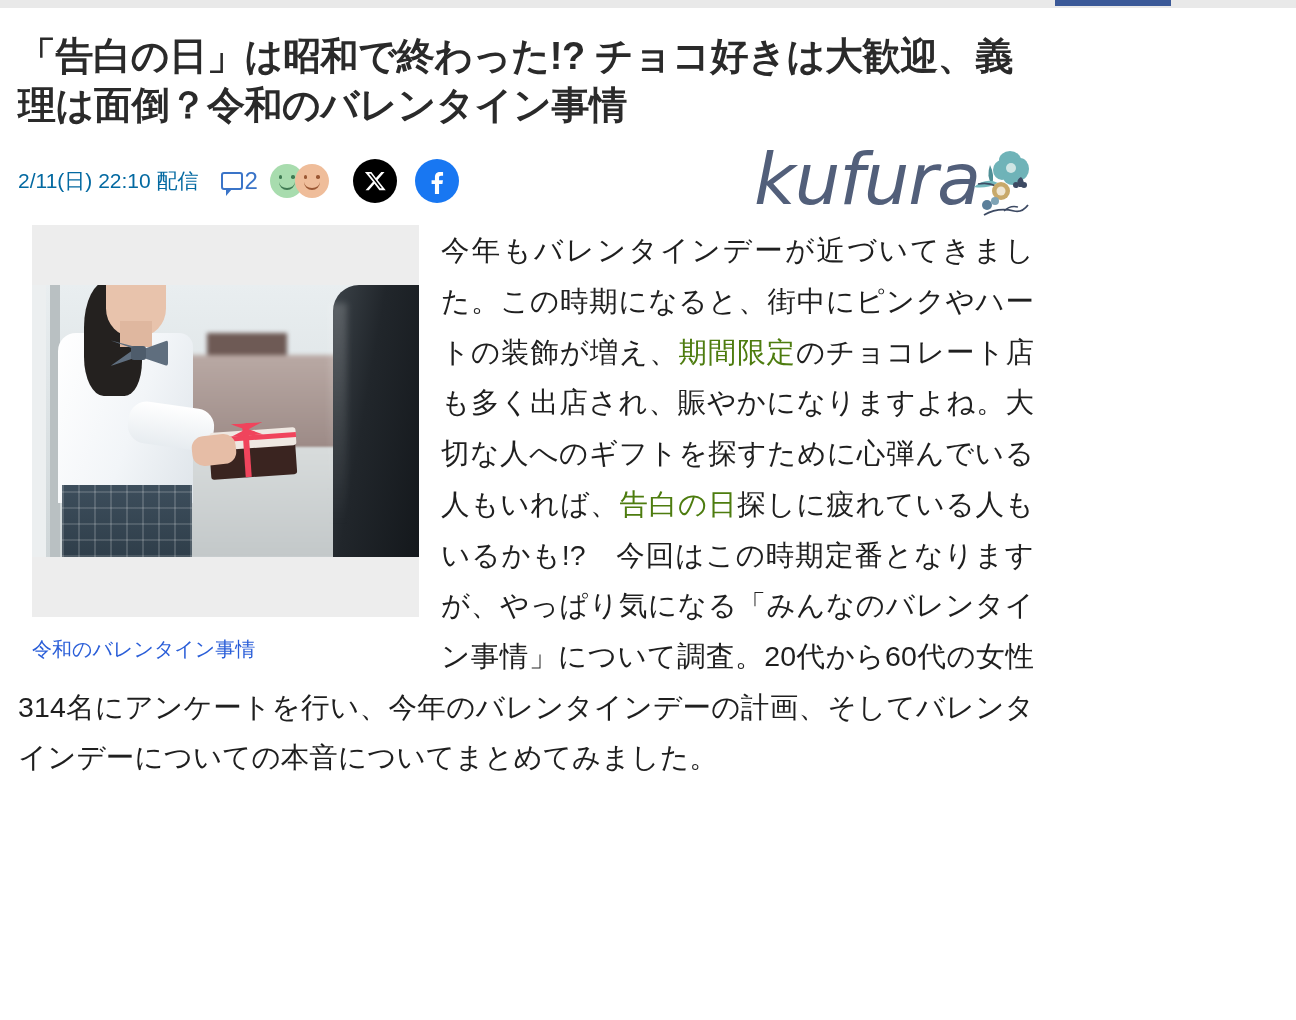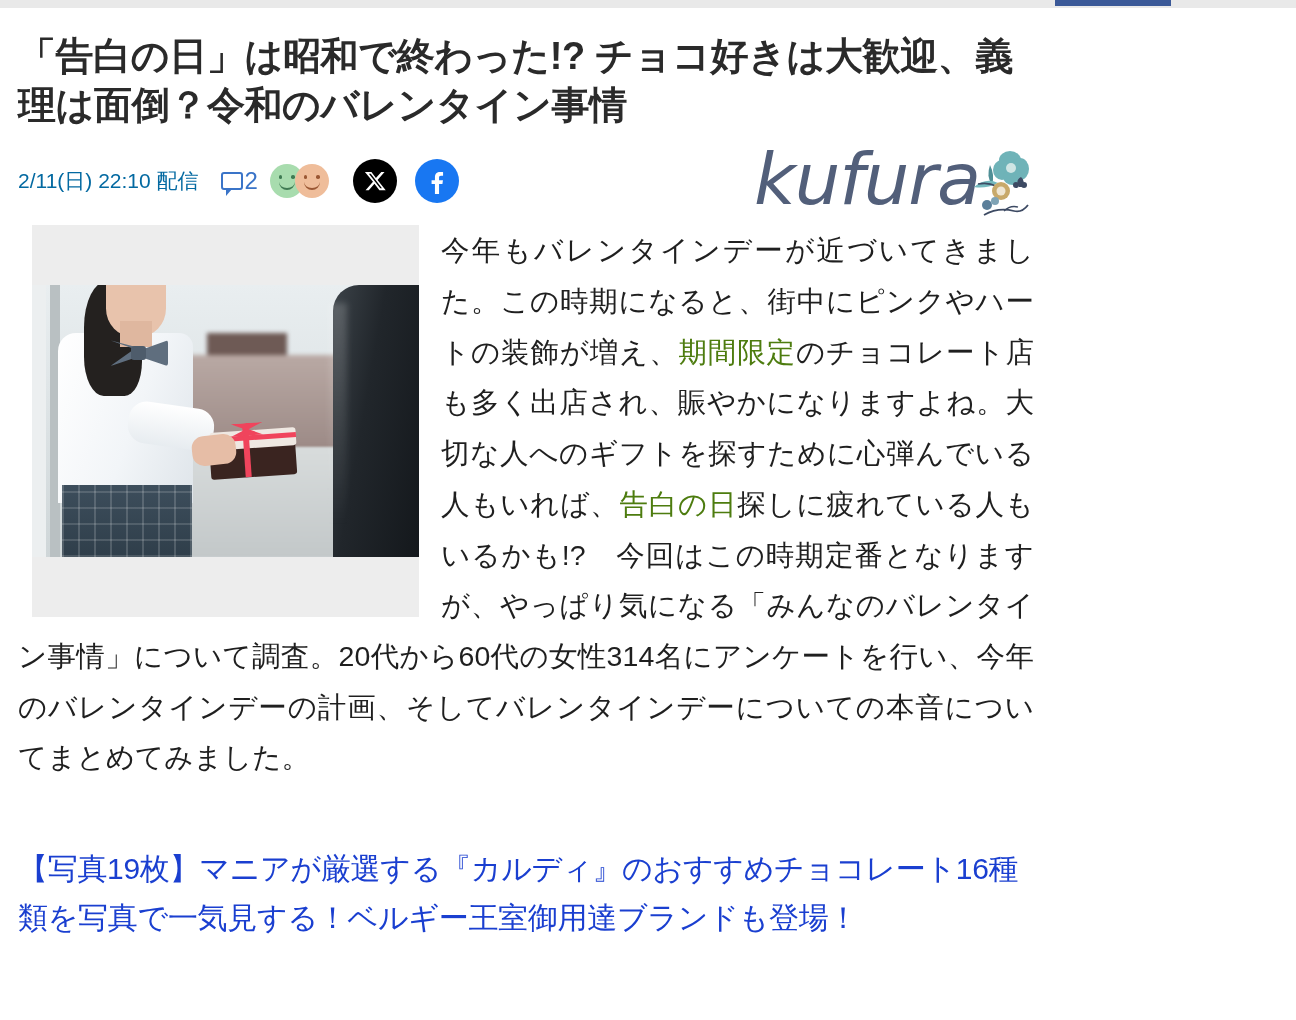--- a/index.html
+++ b/index.html
@@ -444,21 +444,21 @@
           <div class="ph-bowknot"></div>
           <div class="ph-arm"></div>
           <div class="ph-giftbox"></div>
           <div class="ph-giftlid"></div>
           <div class="ph-ribbon-h"></div>
           <div class="ph-ribbon-v"></div>
           <div class="ph-ribbon-bow"></div>
           <div class="ph-hand"></div>
         </div>
       </div>
+      <a class="caption" href="#">令和のバレンタイン事情</a>
     </div>
 
     <p class="body-text"><span>今年もバレンタインデーが近づいてきました。この時期になると、街中にピンクやハートの装飾が増え、</span><a class="inline-link" href="#">期間限定</a><span>のチョコレート店も多く出店され、賑やかになりますよね。大切な人へのギフトを探すために心弾んでいる人もいれば、</span><a class="inline-link" href="#">告白の日</a><span>探しに疲れている人もいるかも!?　今回はこの時期定番となりますが、やっぱり気になる「みんなのバレンタイン事情」について調査。20代から60代の女性314名にアンケートを行い、今年のバレンタインデーの計画、そしてバレンタインデーについての本音についてまとめてみました。</span></p>
 
   </div>
 
-  <a class="promo" href="#">【写真19枚】マニアが厳選する『カルディ』のおすすめチョコレート16種類を写真で一気見する！ベルギー王室御用達ブランドも登場！</a>
 
 </div>
 
 </body></html>

